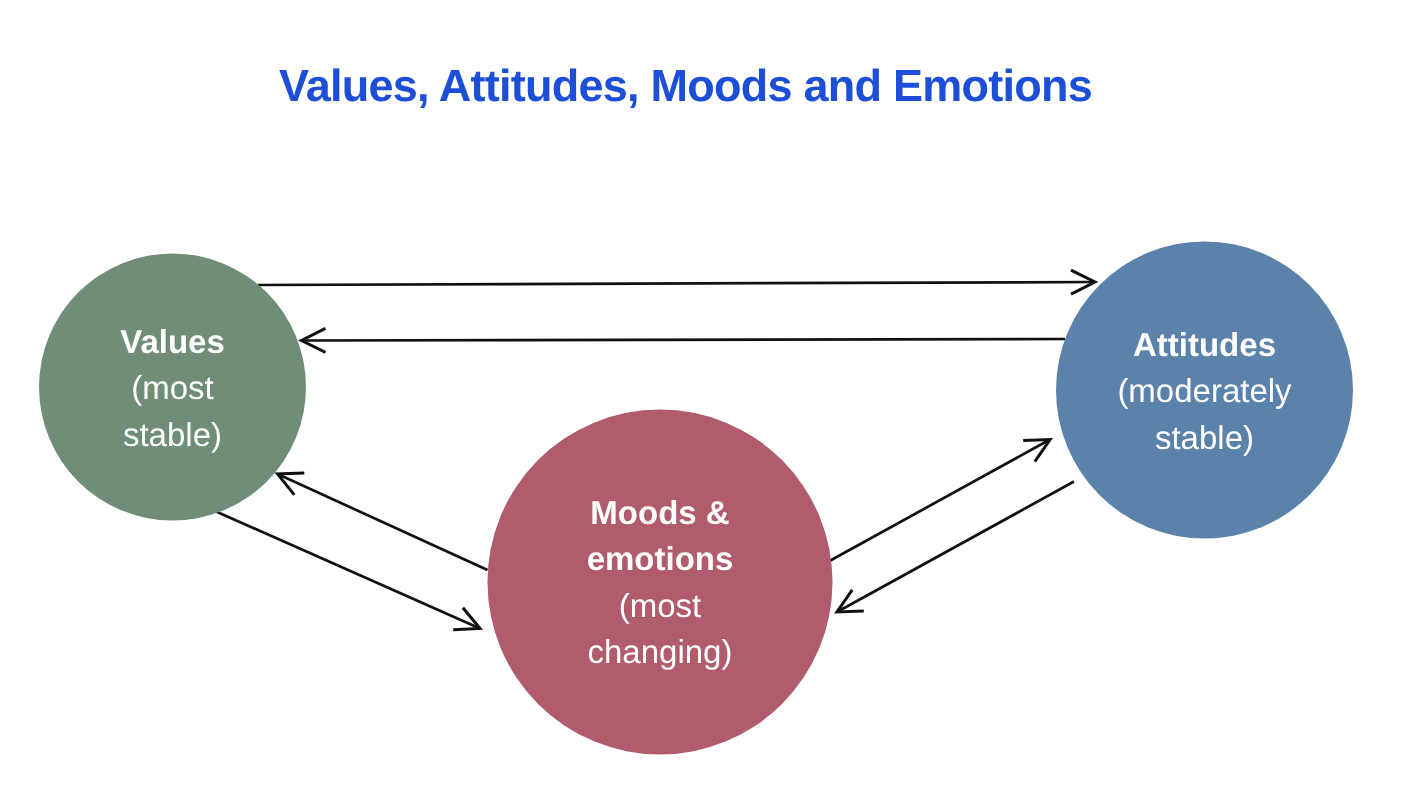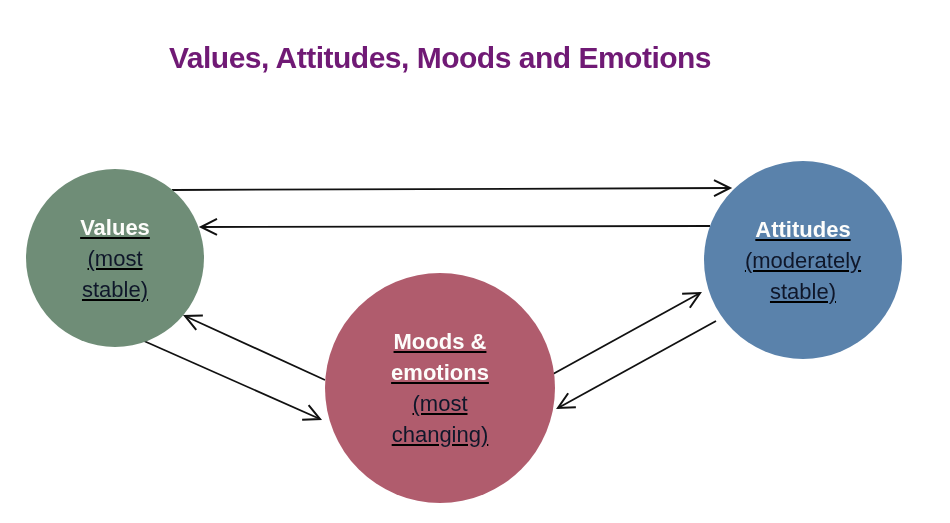--- a/index.html
+++ b/index.html
@@ -18,60 +18,60 @@
   .title {
     position: absolute;
     top: 41px;
     left: 0;
     width: 880px;
     margin: 0;
     text-align: center;
     font-size: 30px;
     font-weight: bold;
     letter-spacing: -0.5px;
-    color: #701a75;
+    color: #1d4ed8;
+    padding-left: 17px;
   }
   .arrows {
     position: absolute;
     top: 0;
     left: 0;
     width: 950px;
     height: 523px;
   }
   .arrows line {
     stroke: #111111;
     stroke-width: 1.8;
   }
   .circle {
     position: absolute;
     border-radius: 50%;
     display: flex;
     align-items: center;
     justify-content: center;
     text-align: center;
-    text-decoration: underline;
   }
   .circle-values    { left: 26px;  top: 169px; width: 178px; height: 178px; }
   .circle-attitudes { left: 704px; top: 161px; width: 198px; height: 198px; }
   .circle-moods     { left: 325px; top: 273px; width: 230px; height: 230px; }
   .ctext { margin: 0 auto; }
   .circle-values    .ctext { width: 120px; }
   .circle-attitudes .ctext { width: 180px; }
   .circle-moods     .ctext { width: 152px; }
   .node-label {
     font-weight: bold;
     font-size: 22px;
     line-height: 31px;
     color: #fdfdfb;
   }
   .node-sublabel {
     font-weight: normal;
     font-size: 22px;
     line-height: 31px;
-    color: #0f172a;
+    color: #ffffff;
   }
 </style>
 </head>
 <body>
 
 <div class="canvas">
 
   <h1 class="title">Values, Attitudes, Moods and Emotions</h1>
 
   <svg class="arrows" width="950" height="523" viewBox="0 0 950 523" xmlns="http://www.w3.org/2000/svg">

